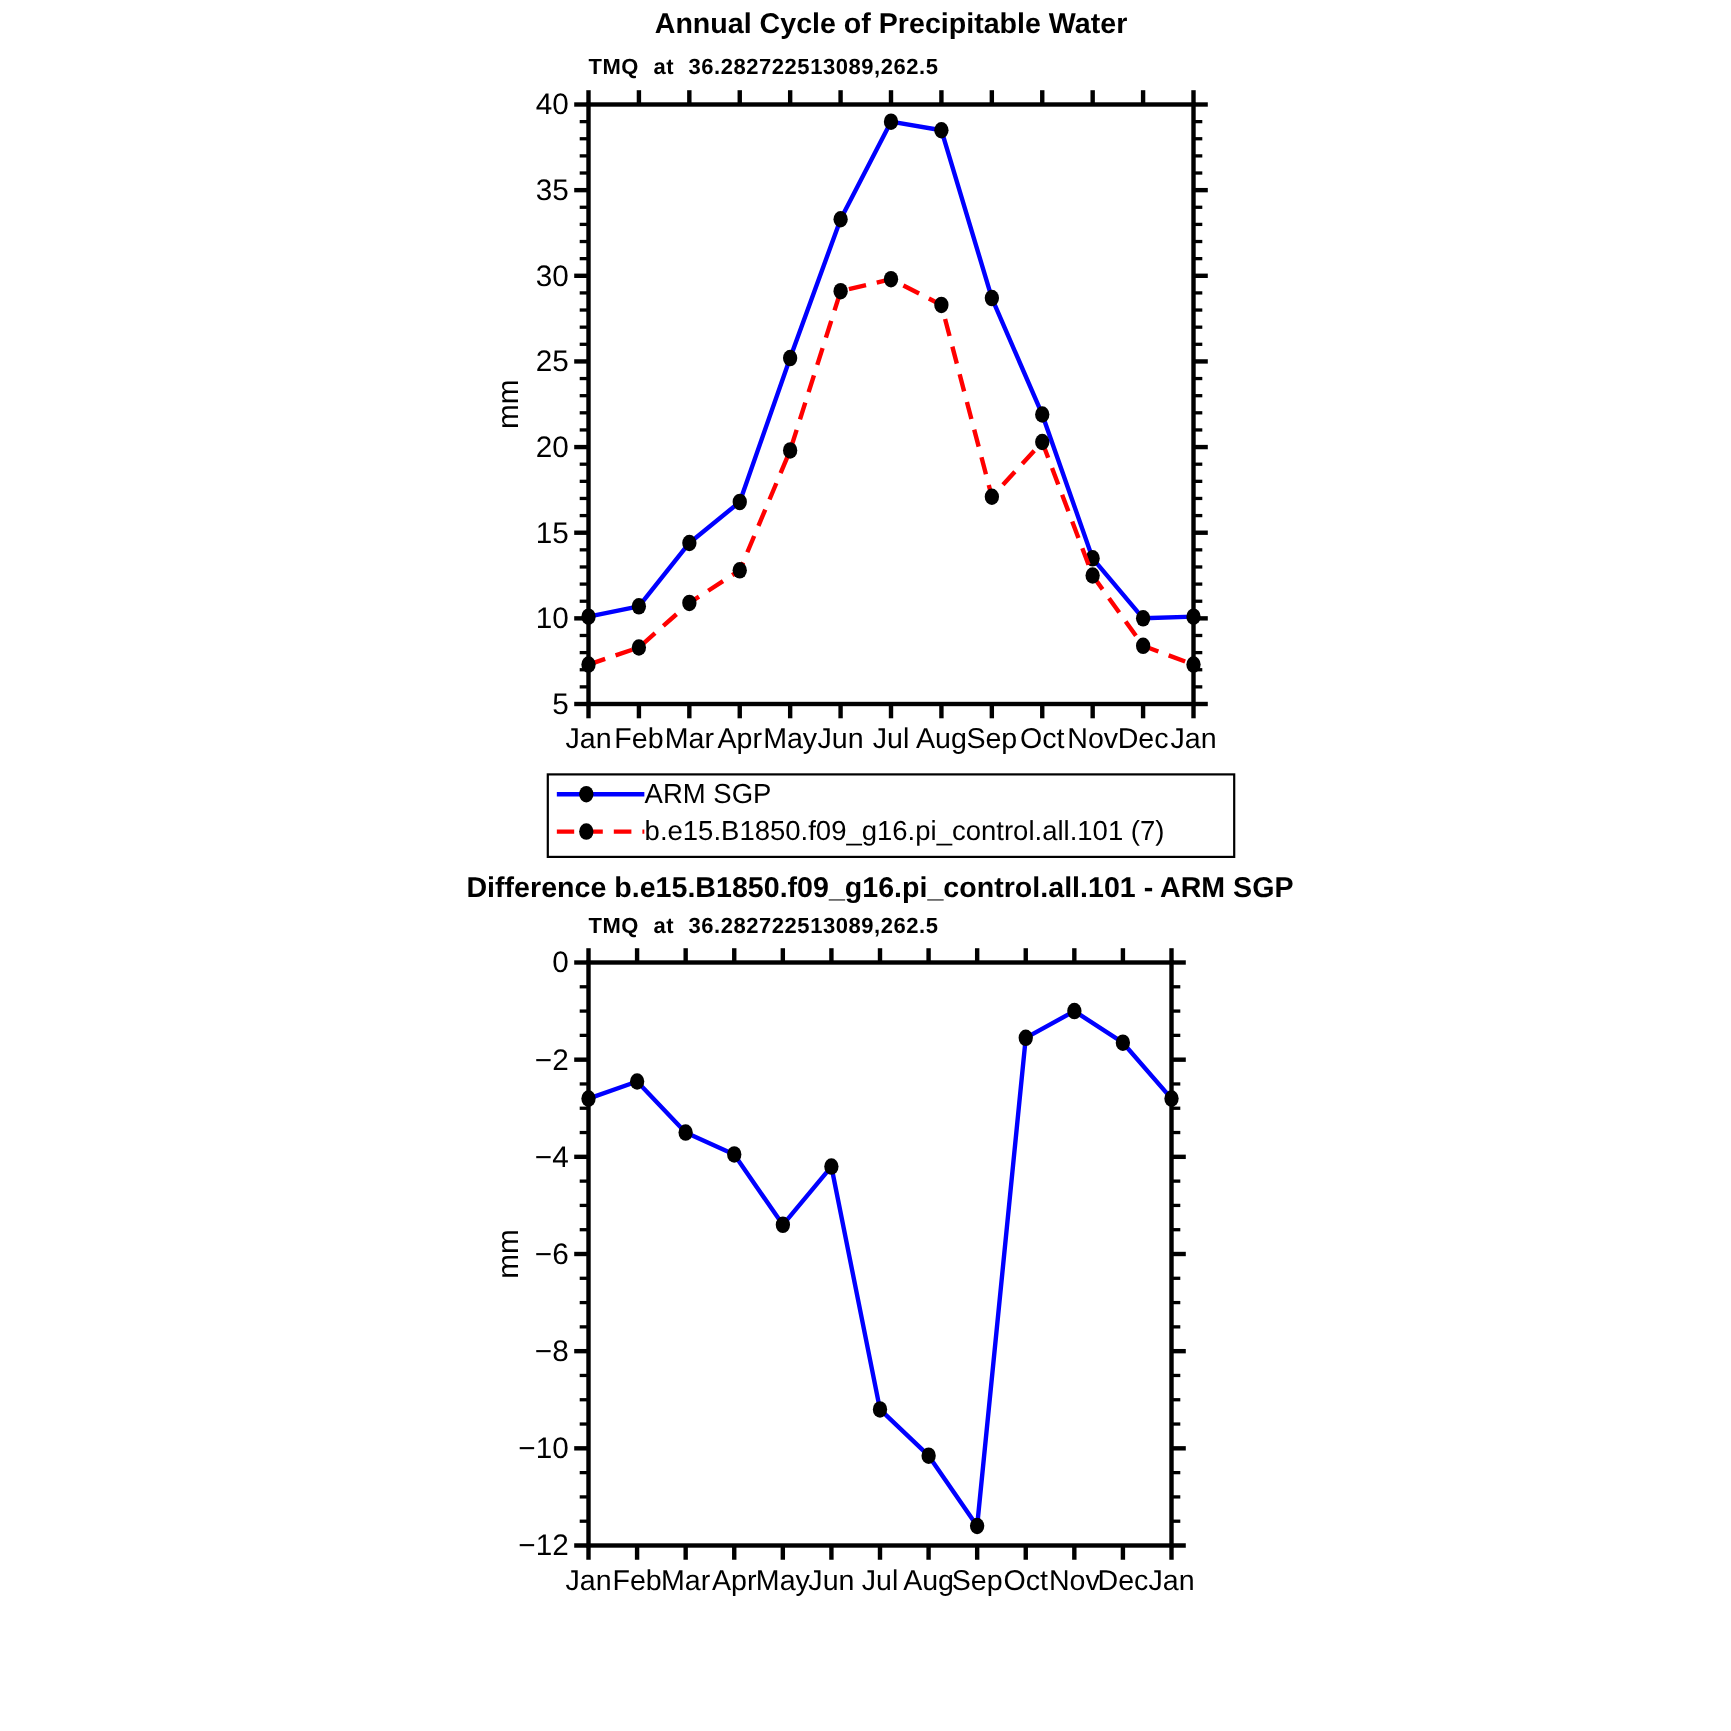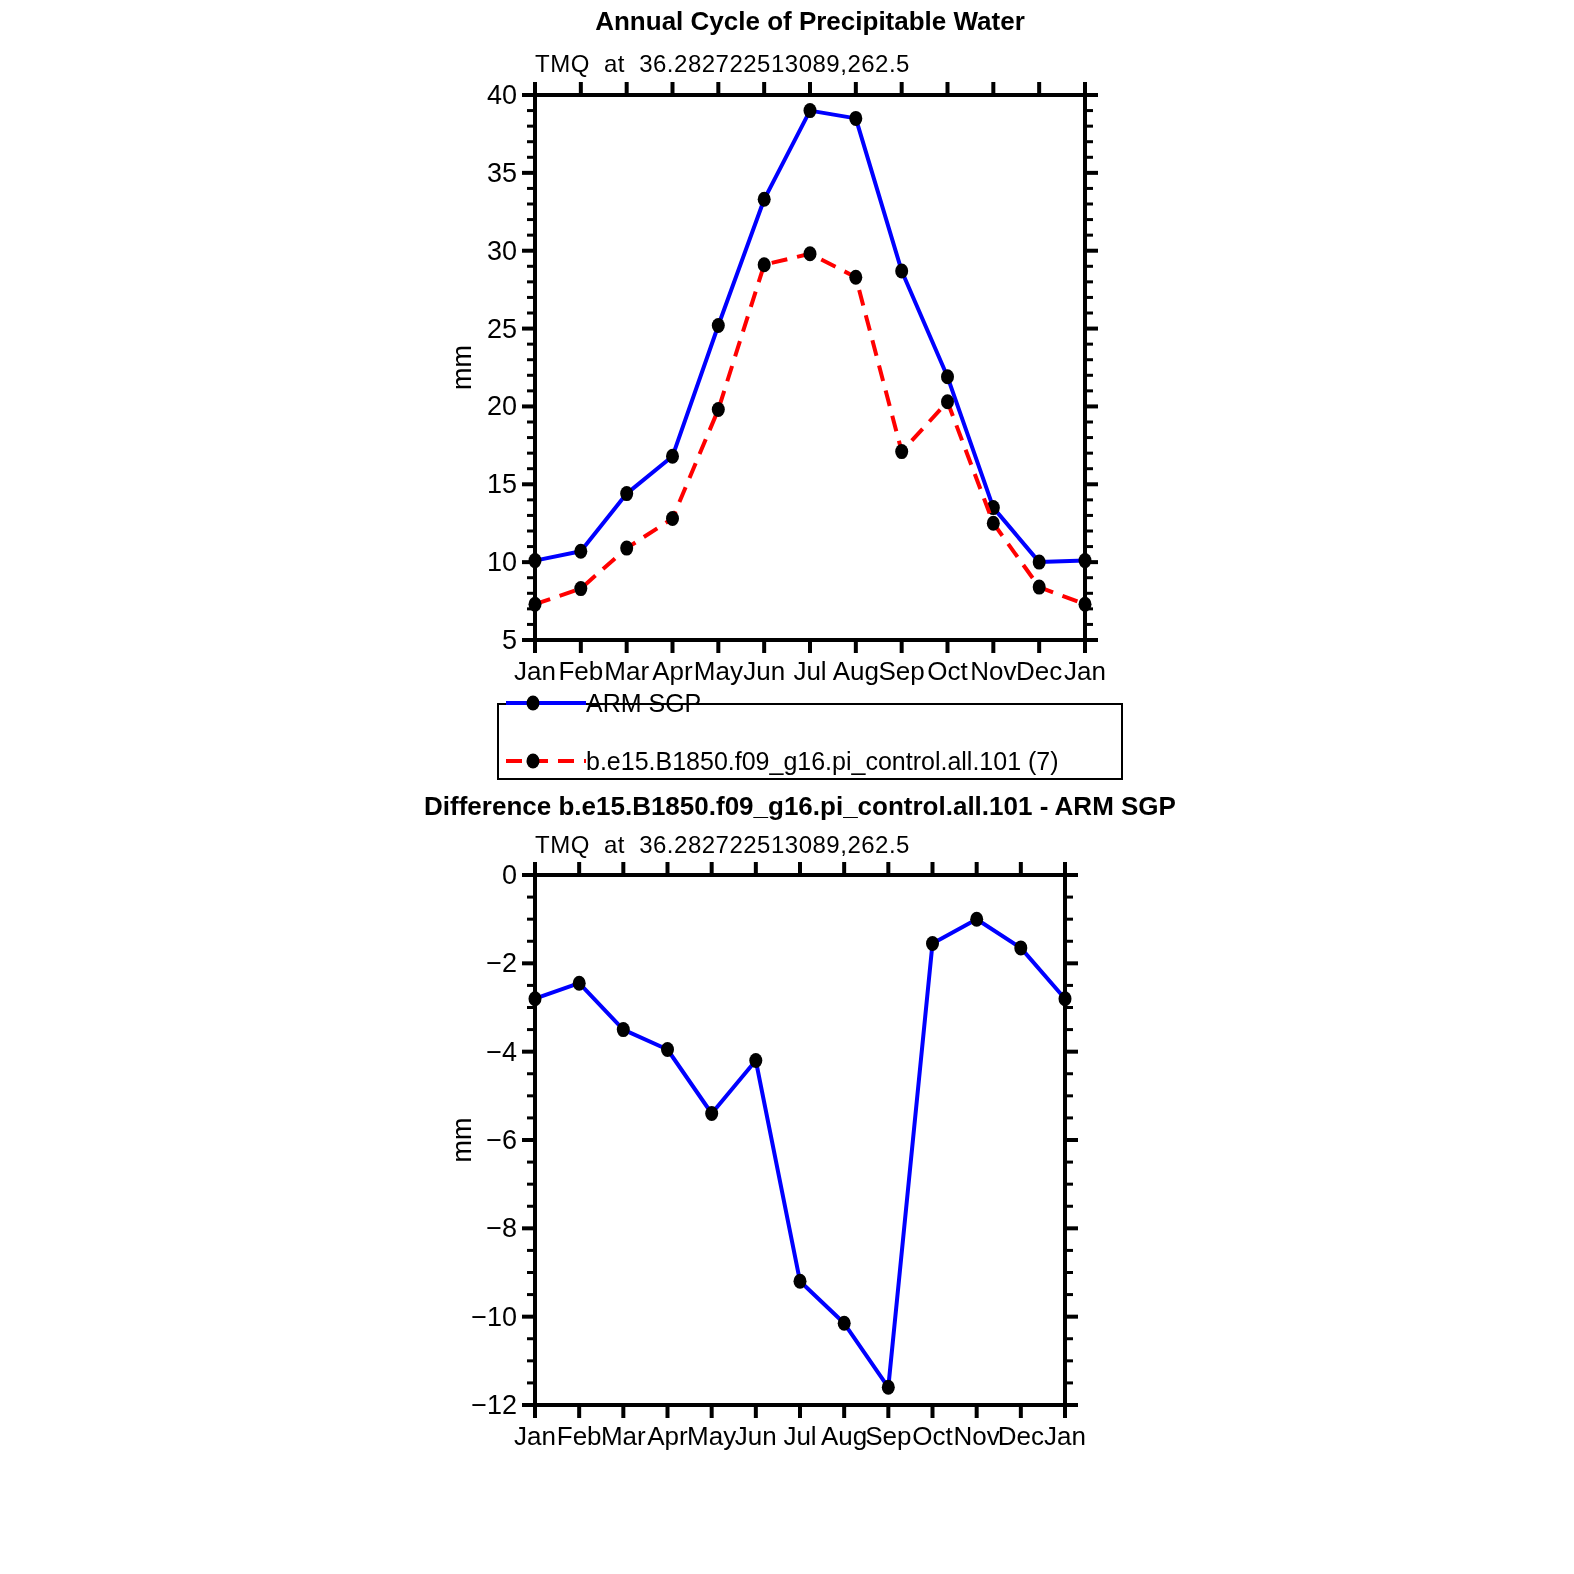--- a/index.html
+++ b/index.html
@@ -16,22 +16,22 @@
     overflow: hidden;
   }
   .abs { position: absolute; }
   .chart-title {
     font-weight: bold;
     font-size: 26px;
     text-align: center;
     white-space: nowrap;
   }
   .chart-subtitle {
-    font-size: 24px;
-    font-weight: normal;
+    font-size: 20px;
+    font-weight: bold;
     letter-spacing: 0.5px;
     word-spacing: 7px;
     white-space: nowrap;
   }
   #plots {
     position: absolute;
     left: 0; top: 0;
     width: 1574px;
     height: 1574px;
   }
@@ -44,24 +44,23 @@
   .axis-ylabel { font-size: 27px; }
   #legend-box {
     left: 497px;
     top: 703px;
     width: 626px;
     height: 77px;
     border: 2px solid #000;
     box-sizing: border-box;
     display: flex;
     flex-direction: column;
-    justify-content: flex-end;
+    justify-content: flex-start;
     padding-left: 7px;
     background: #fff;
-    gap: 24px;
   }
   .legend-row {
     display: flex;
     align-items: center;
     height: 34px;
   }
   .legend-row svg { flex: 0 0 auto; display: block; }
   .legend-label {
     font-size: 25px;
     white-space: nowrap;

